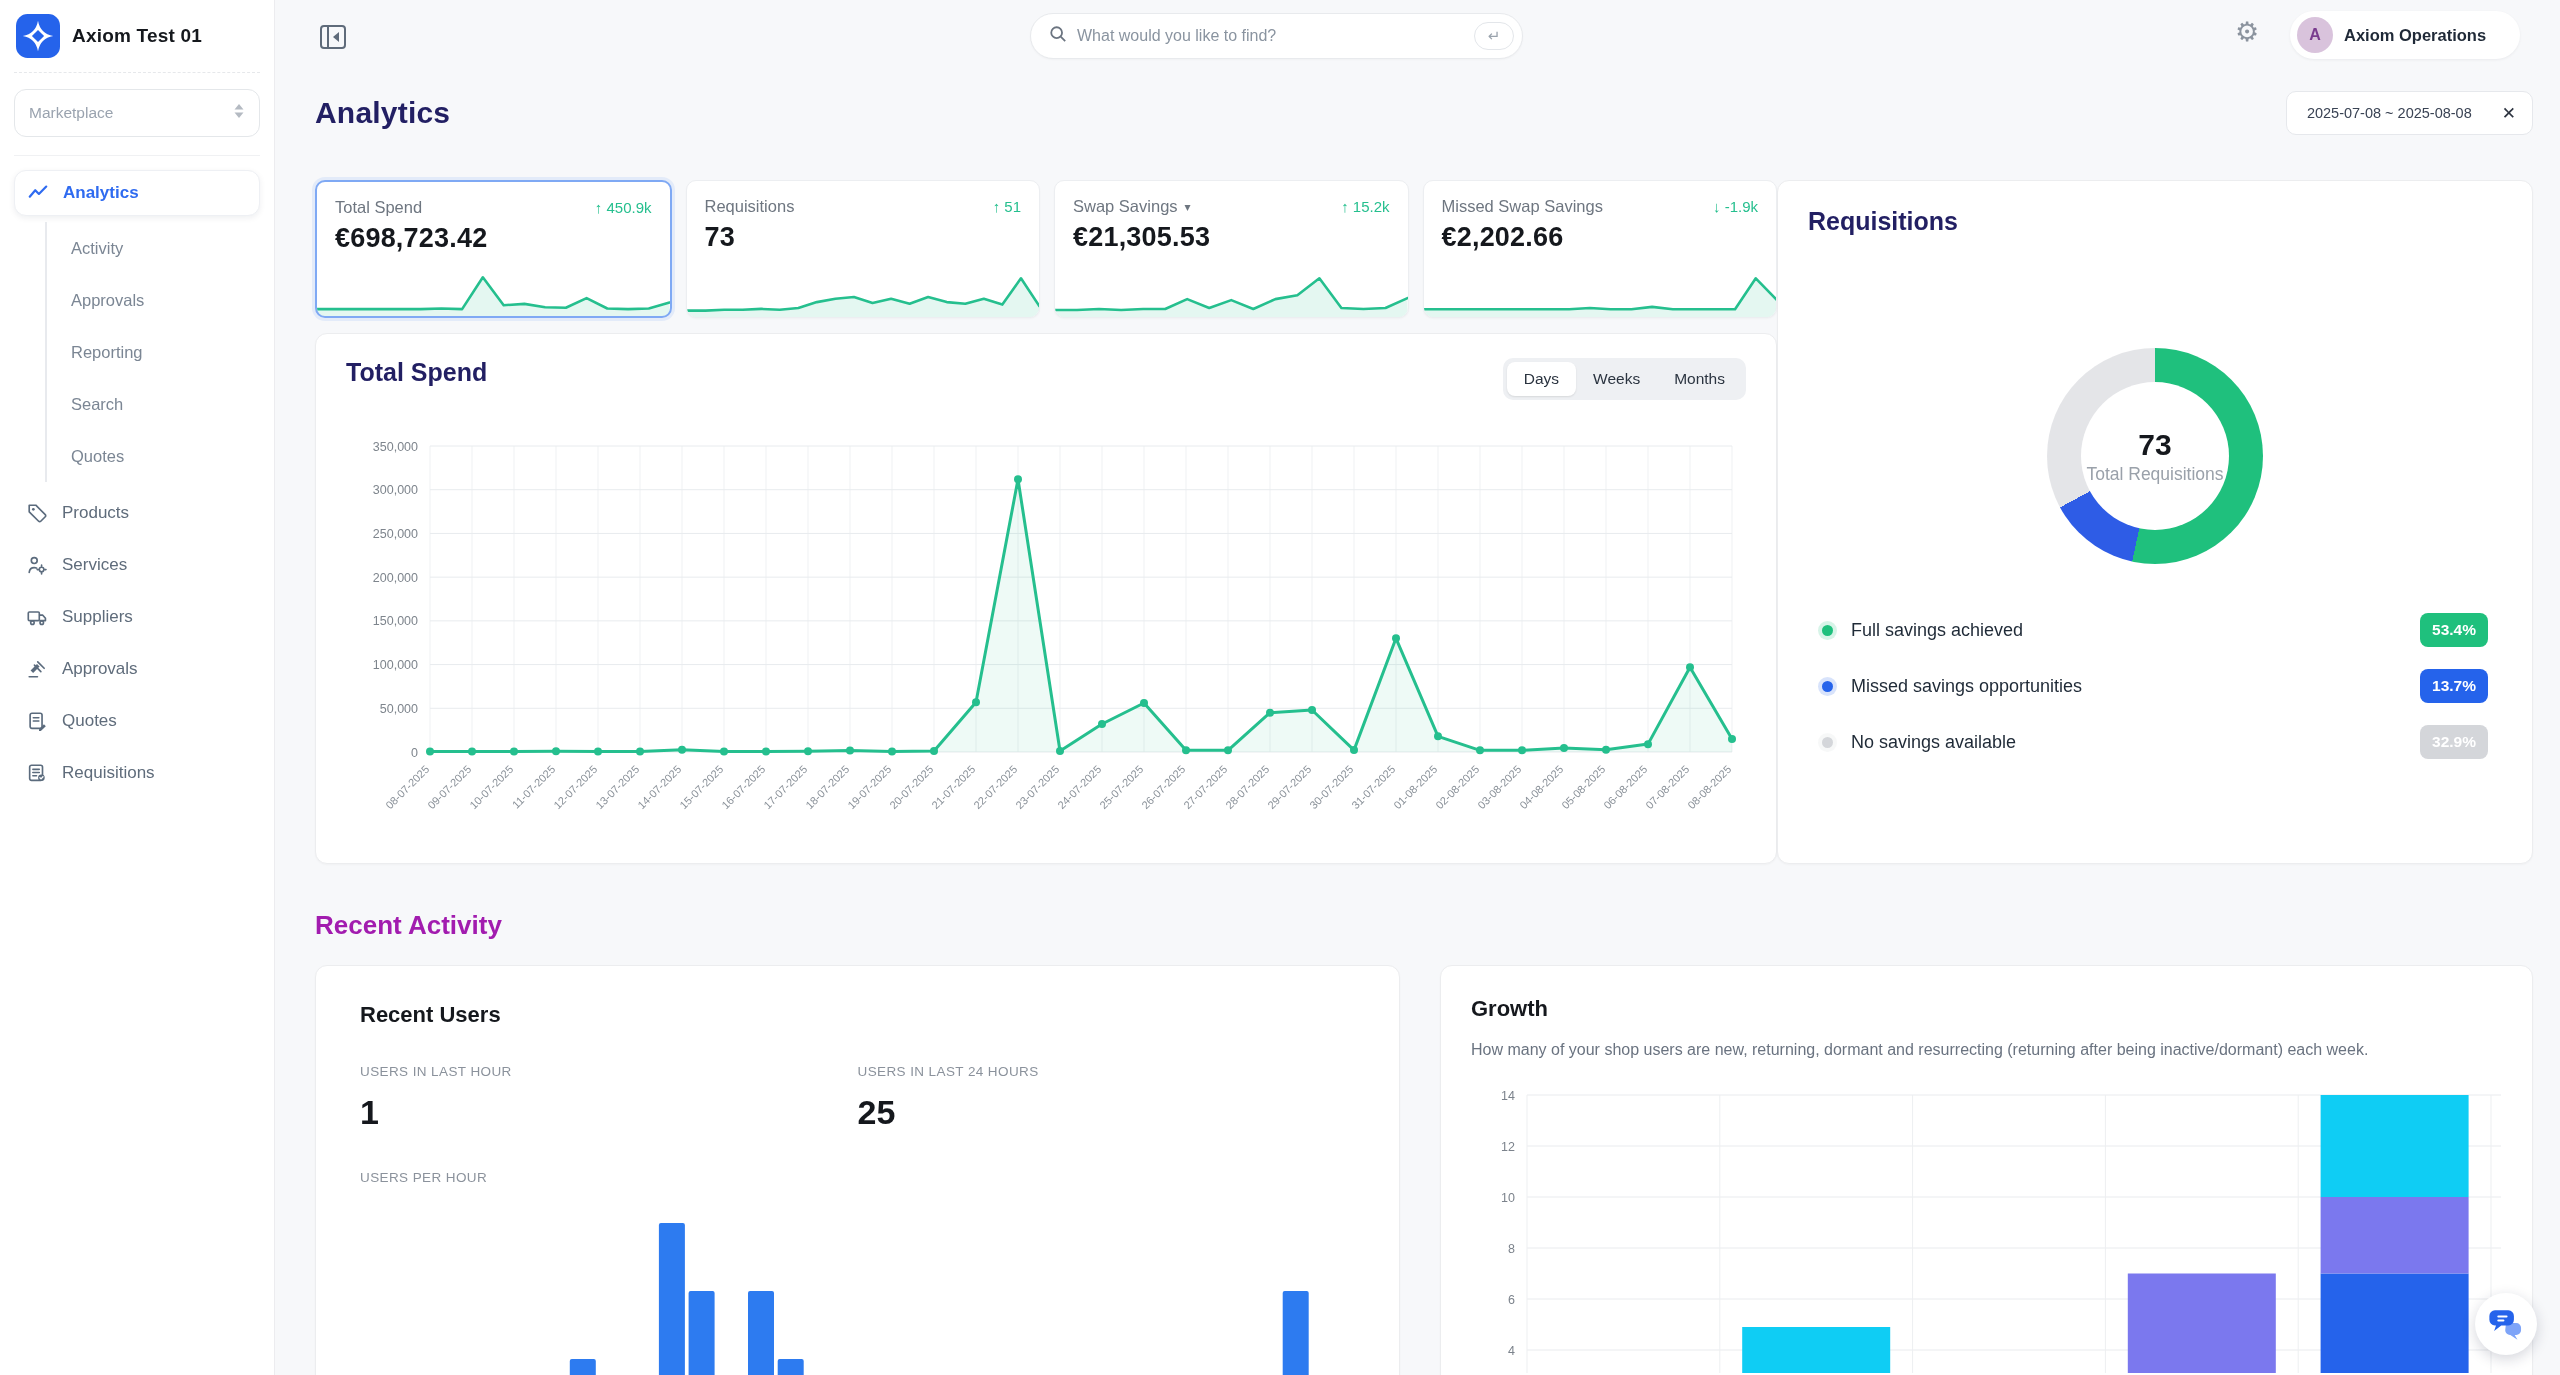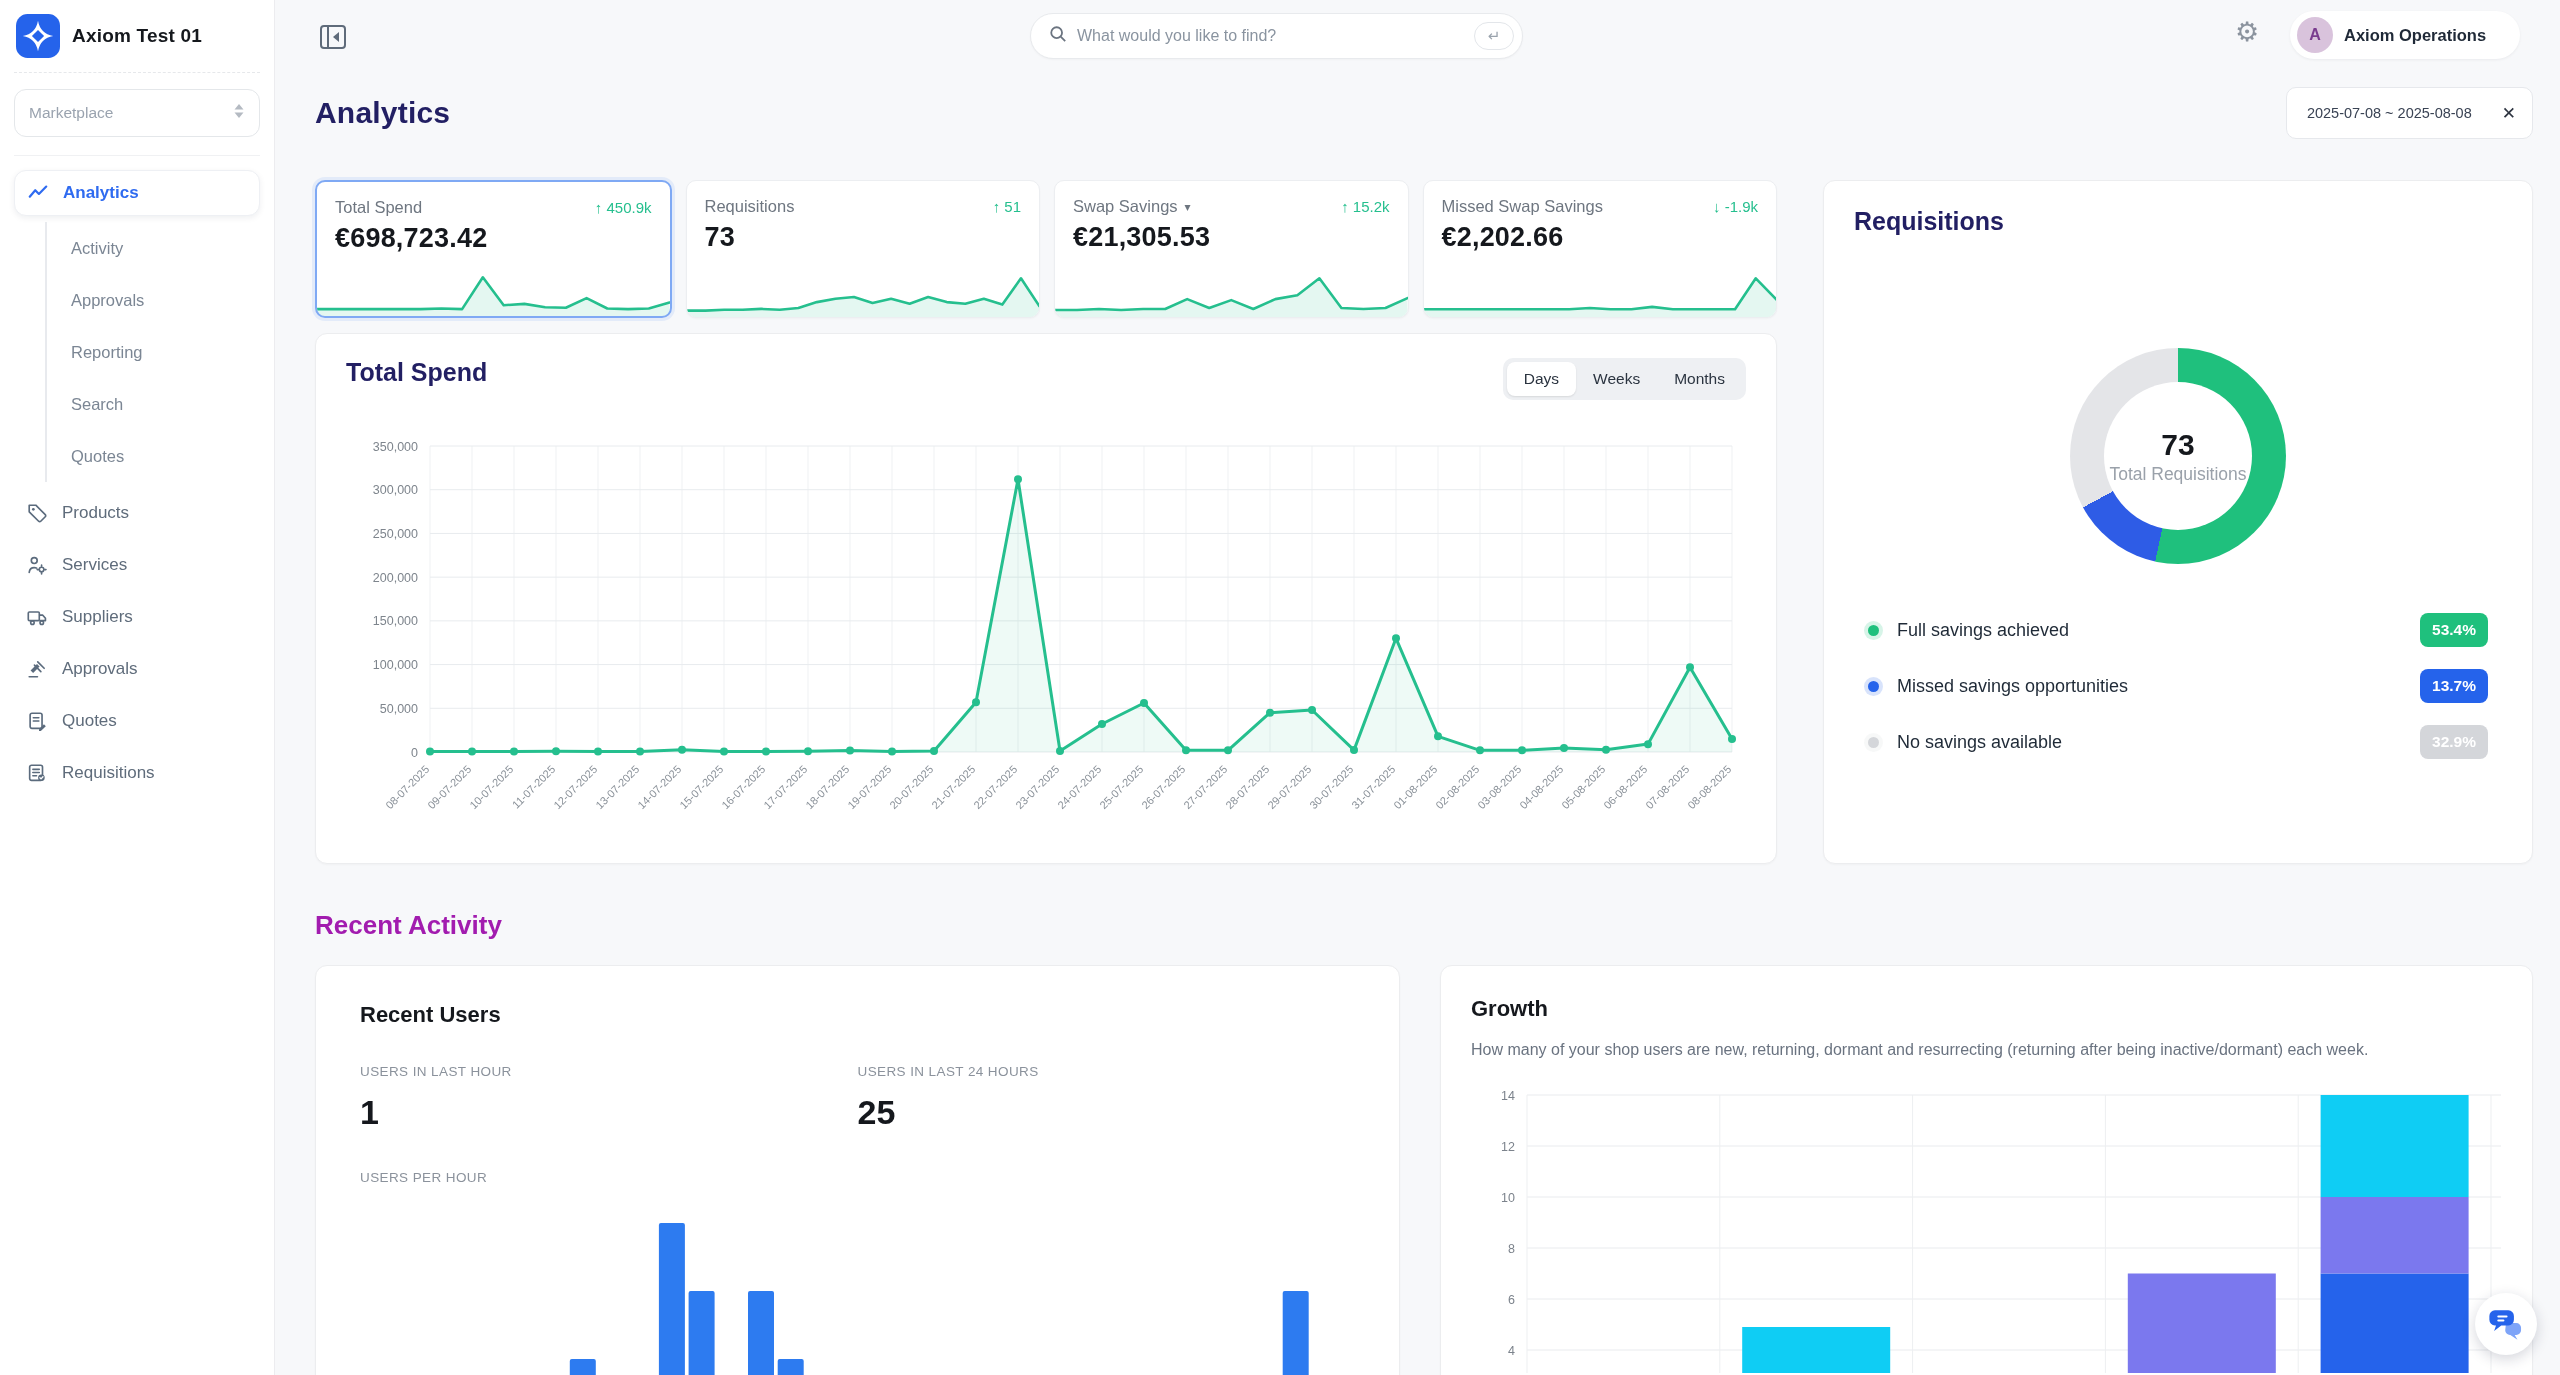--- a/index.html
+++ b/index.html
@@ -60,26 +60,26 @@
     background:#fff; border-radius:24px; display:flex; align-items:center; gap:11px;
     padding:0 20px 0 7px; box-shadow:0 1px 3px rgba(16,24,40,.06); cursor:pointer;
   }
   .avatar { width:36px; height:36px; border-radius:50%; background:#d9c3dc; color:#7a3b8f; font-weight:bold; font-size:16px; display:flex; align-items:center; justify-content:center; }
   .user-name { font-size:16.5px; font-weight:bold; color:#1f2937; }
   
   .content { padding:0 27px 0 40px; }
   .page-head { margin-top:26px; height:46px; display:flex; align-items:center; justify-content:space-between; }
   .page-title { font-size:30px; font-weight:bold; color:#221f63; letter-spacing:.2px; }
   .date-pill {
-    background:#fff; border:1px solid #e6e8ec; border-radius:10px; height:52px;
+    background:#fff; border:1px solid #e6e8ec; border-radius:10px; height:44px;
     display:flex; align-items:center; gap:30px; padding:0 16px 0 20px; cursor:pointer;
   }
   .date-text { font-size:14.5px; color:#3a4354; }
   .date-close { border:none; background:none; font-size:17px; color:#2d3440; cursor:pointer; }
-  .analytics-grid { display:flex; gap:46px; margin-top:44px; }
+  .analytics-grid { display:flex; margin-top:44px; }
   .left-col { width:1462px; flex:none; }
   .right-col { flex:1; }
   
   .cards-row { display:flex; gap:14px; height:138px; }
   .stat-card {
     flex:1; background:#fff; border:1px solid #eceef1; border-radius:10px;
     position:relative; overflow:hidden; cursor:pointer; padding:16px 18px 0 18px;
     box-shadow:0 1px 2px rgba(16,24,40,.03);
   }
   .stat-card.selected { border:2px solid #7fa9f4; box-shadow:0 0 0 3px rgba(59,130,246,.10); }

